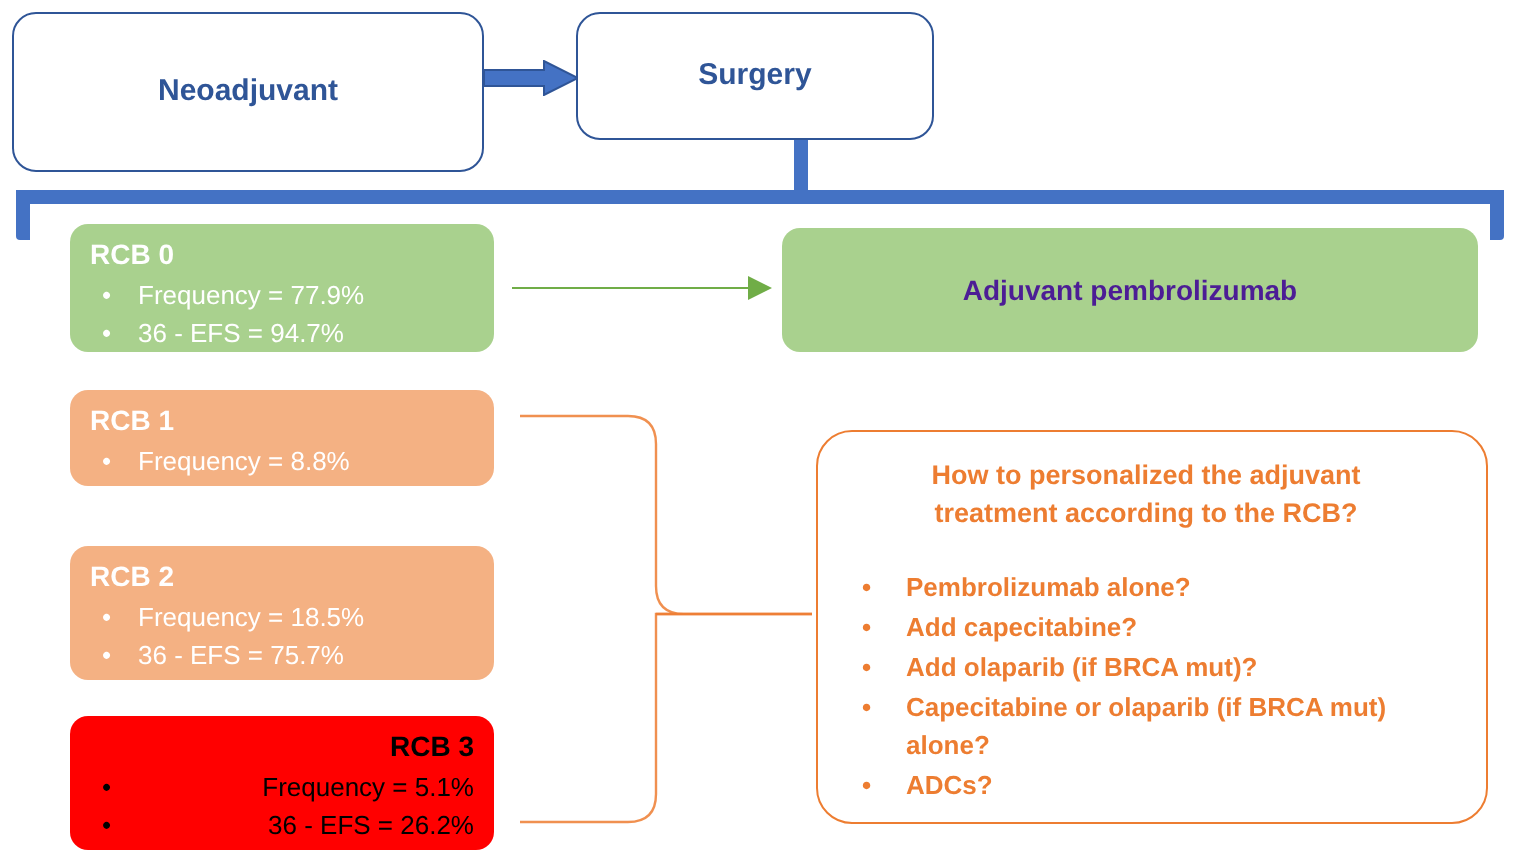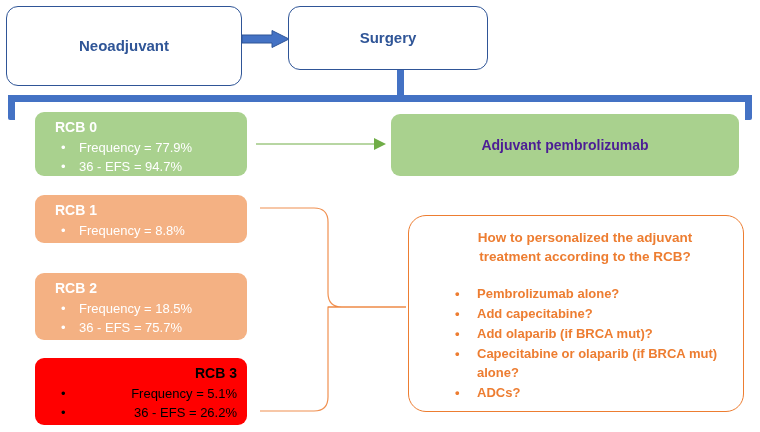--- a/index.html
+++ b/index.html
@@ -29,21 +29,21 @@
     align-items: center;
     justify-content: center;
     text-align: center;
     color: #2F5597;
     font-weight: bold;
     font-size: 15px;
     line-height: 1.25;
     padding: 4px 8px;
   }
   #box-neoadjuvant { left: 6px;   top: 6px;  width: 236px; height: 80px; }
-  #box-surgery     { left: 288px; top: 6px;  width: 200px; height: 64px; }
+  #box-surgery     { left: 288px; top: 6px;  width: 179px; height: 64px; }
 
   
   #arrow-blue {
     position: absolute;
     left: 242px;
     top: 30px;
     width: 48px;
     height: 18px;
   }
 
@@ -85,21 +85,21 @@
   }
 
   
   .rcb-box {
     position: absolute;
     box-sizing: border-box;
     left: 35px;
     width: 212px;
     border-radius: 9px;
     color: #ffffff;
-    padding: 6px 10px 6px 20px;
+    padding: 6px 10px 6px 10px;
   }
   .rcb-title {
     font-weight: bold;
     font-size: 14px;
     line-height: 1.35;
     margin: 0 0 1px 0;
   }
   .rcb-list {
     margin: 0;
     padding: 0;
@@ -165,21 +165,21 @@
     position: absolute;
     left: 408px;
     top: 215px;
     width: 336px;
     height: 197px;
     box-sizing: border-box;
     background: #ffffff;
     border: 1.5px solid #ED7D31;
     border-radius: 18px;
     color: #ED7D31;
-    padding: 12px 14px 8px 32px;
+    padding: 12px 14px 8px 8px;
   }
   #question-heading {
     text-align: center;
     font-weight: bold;
     font-size: 13.5px;
     line-height: 1.42;
     padding: 0 10px;
     margin-bottom: 18px;
   }
   #question-list {

